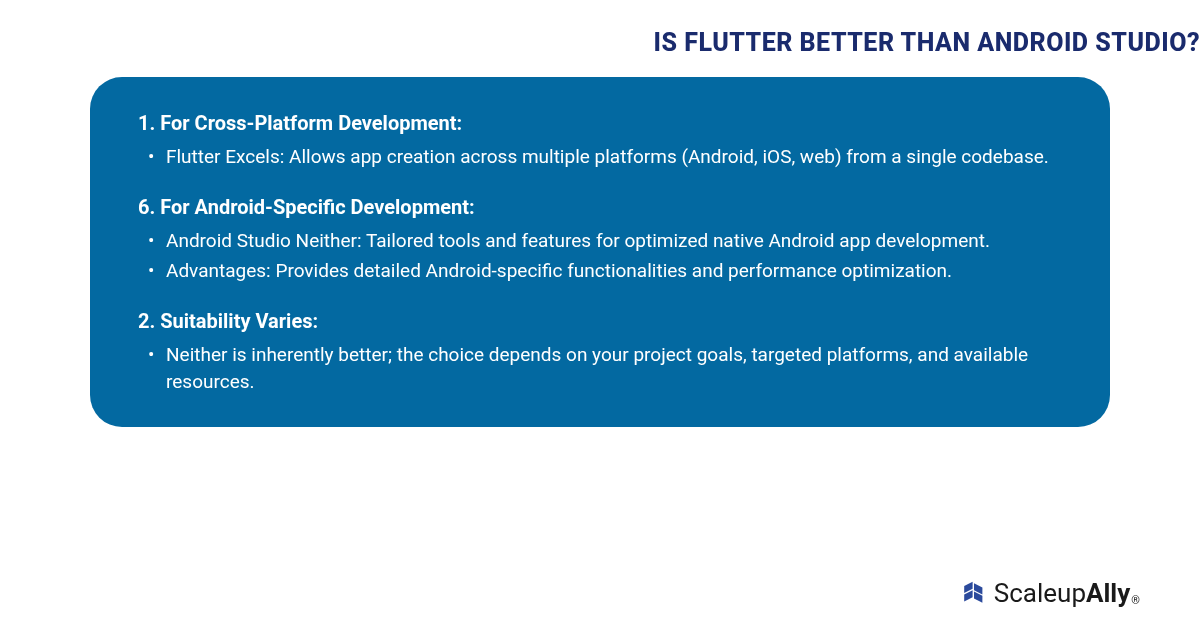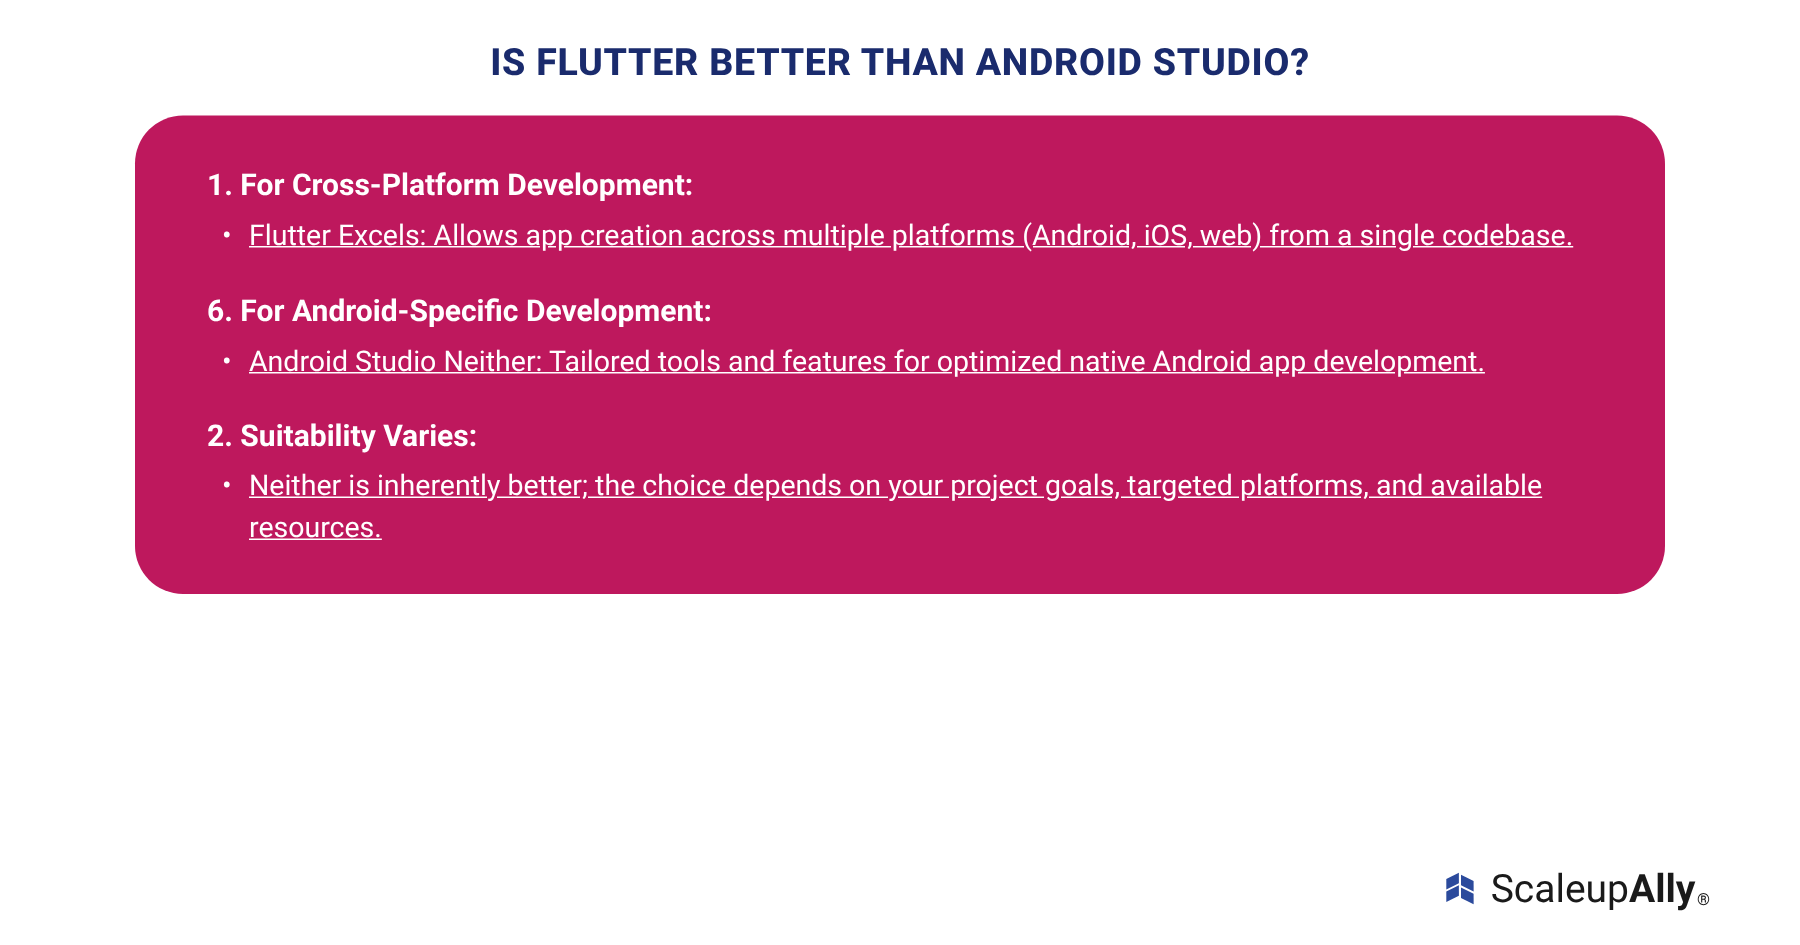--- a/index.html
+++ b/index.html
@@ -9,30 +9,30 @@
   }
   body {
     width: 1200px;
     height: 630px;
     background: #ffffff;
     font-family: -apple-system, BlinkMacSystemFont, "Segoe UI", Roboto, Helvetica, Arial, sans-serif;
     position: relative;
     overflow: hidden;
   }
   .title {
-    text-align: center;
+    text-align: right;
     color: #1a2b6d;
     font-size: 25px;
     font-weight: 800;
     letter-spacing: 0.5px;
     padding-top: 28px;
     padding-bottom: 20px;
   }
   .card {
-    background: #be185d;
+    background: #0369a1;
     border-radius: 32px;
     margin: 0 90px;
     padding: 32px 48px 28px 48px;
     color: #ffffff;
   }
   .section {
     margin-bottom: 22px;
   }
   .section:last-child {
     margin-bottom: 0;
@@ -46,21 +46,20 @@
   .bullet-list {
     list-style: none;
     padding-left: 28px;
   }
   .bullet-item {
     position: relative;
     font-size: 19px;
     font-weight: 400;
     line-height: 1.45;
     margin-bottom: 3px;
-    text-decoration: underline;
   }
   .bullet-item::before {
     content: "•";
     position: absolute;
     left: -18px;
     font-size: 19px;
   }
   .brand {
     position: absolute;
     bottom: 22px;
@@ -102,20 +101,21 @@
     <div class="section-heading">1. For Cross-Platform Development:</div>
     <ul class="bullet-list">
       <li class="bullet-item">Flutter Excels: Allows app creation across multiple platforms (Android, iOS, web) from a single codebase.</li>
     </ul>
   </div>
 
   <div class="section">
     <div class="section-heading">6. For Android-Specific Development:</div>
     <ul class="bullet-list">
       <li class="bullet-item">Android Studio Neither: Tailored tools and features for optimized native Android app development.</li>
+      <li class="bullet-item">Advantages: Provides detailed Android-specific functionalities and performance optimization.</li>
     </ul>
   </div>
 
   <div class="section">
     <div class="section-heading">2. Suitability Varies:</div>
     <ul class="bullet-list">
       <li class="bullet-item">Neither is inherently better; the choice depends on your project goals, targeted platforms, and available resources.</li>
     </ul>
   </div>
 

